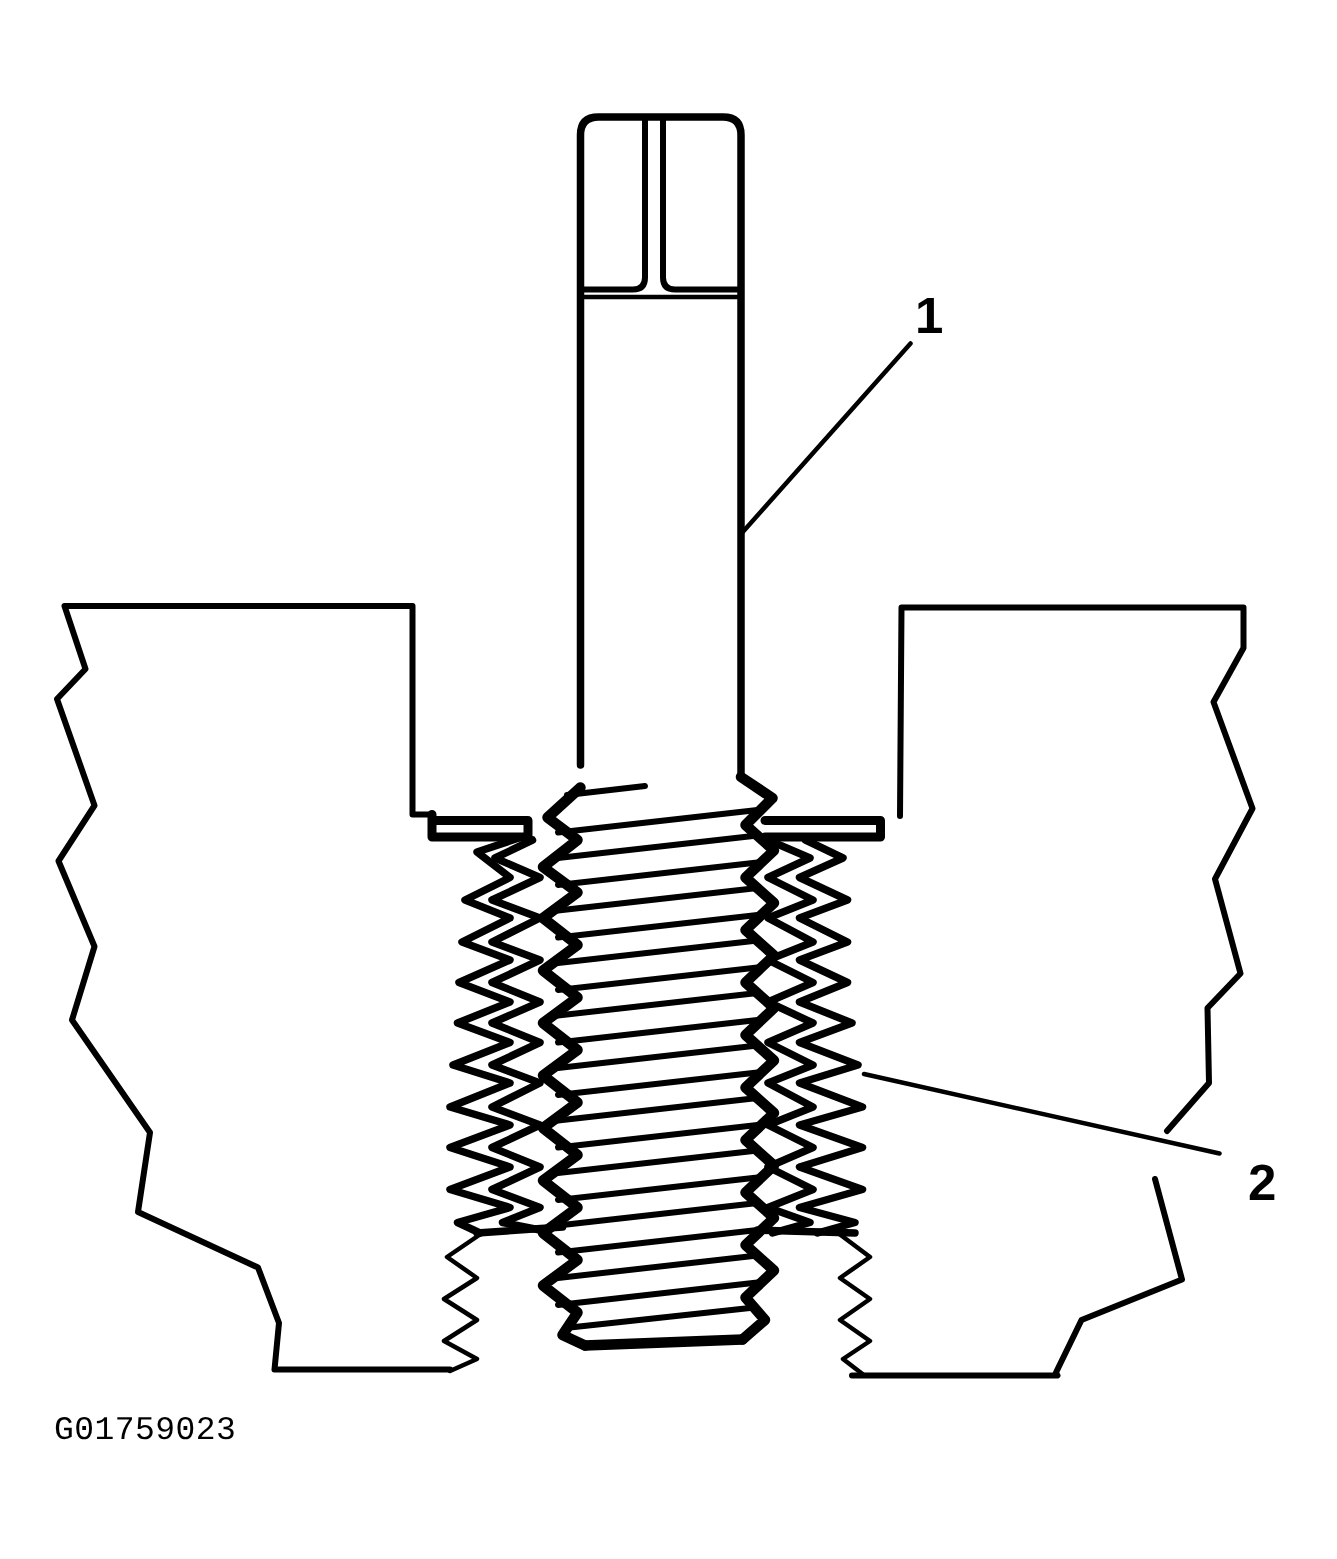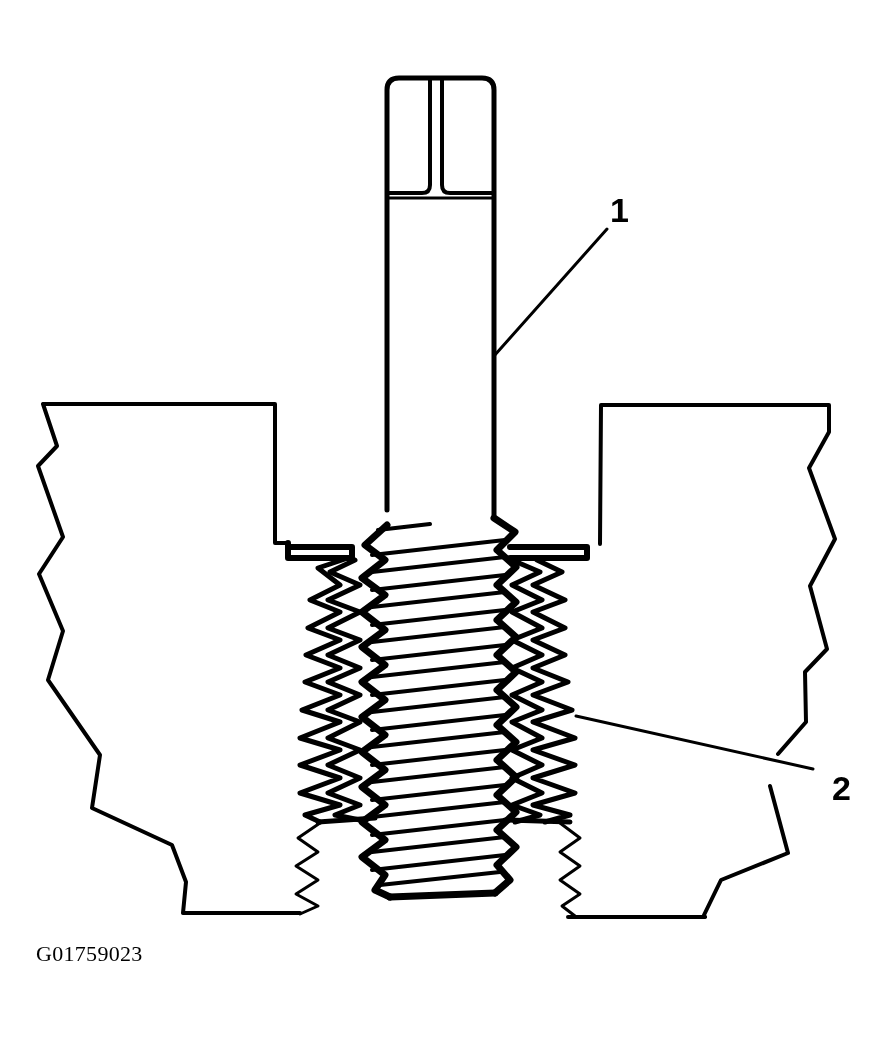--- a/index.html
+++ b/index.html
@@ -1,20 +1,20 @@
 <!DOCTYPE html>
 <html><head>
   <meta charset="utf-8">
   <style>
     html, body { margin: 0; padding: 0; background: #ffffff; }
     body { width: 891px; height: 1039px; position: relative; overflow: hidden; }
     #diagram { position: absolute; left: 0; top: 0; width: 891px; height: 1039px; }
     .ln { fill: none; stroke: #000; stroke-linejoin: round; stroke-linecap: round; }
     .callout-label { font-family: "Liberation Sans", sans-serif; font-weight: bold; font-size: 34px; fill: #000; }
-    .figure-id { position: absolute; left: 36px; top: 941px; font-family: Liberation Serif, serif; font-size: 22px; color: #000; letter-spacing: 0.3px; }
+    .figure-id { position: absolute; left: 36px; top: 941px; font-family: Liberation Mono, monospace; font-size: 22px; color: #000; letter-spacing: 0.3px; }
   </style>
 </head>
 <body>
 
 <svg id="diagram" viewBox="0 0 891 1039" xmlns="http://www.w3.org/2000/svg">
 
   <path class="ln" stroke-width="4" d="M43,404 L275,404 L275,543 L288,543
            M43,404 L57,446 L38,466 L63,537 L39,574 L63,631 L48,680 L100,755 L92,808 L172,845 L186,882 L183,913 L300,913"></path>
 
   <path class="ln" stroke-width="4" d="M600,544 L601,405 L829,405 L829,432 L809,468 L835,539 L810,586 L827,649 L805,672 L806,722 L778,754

